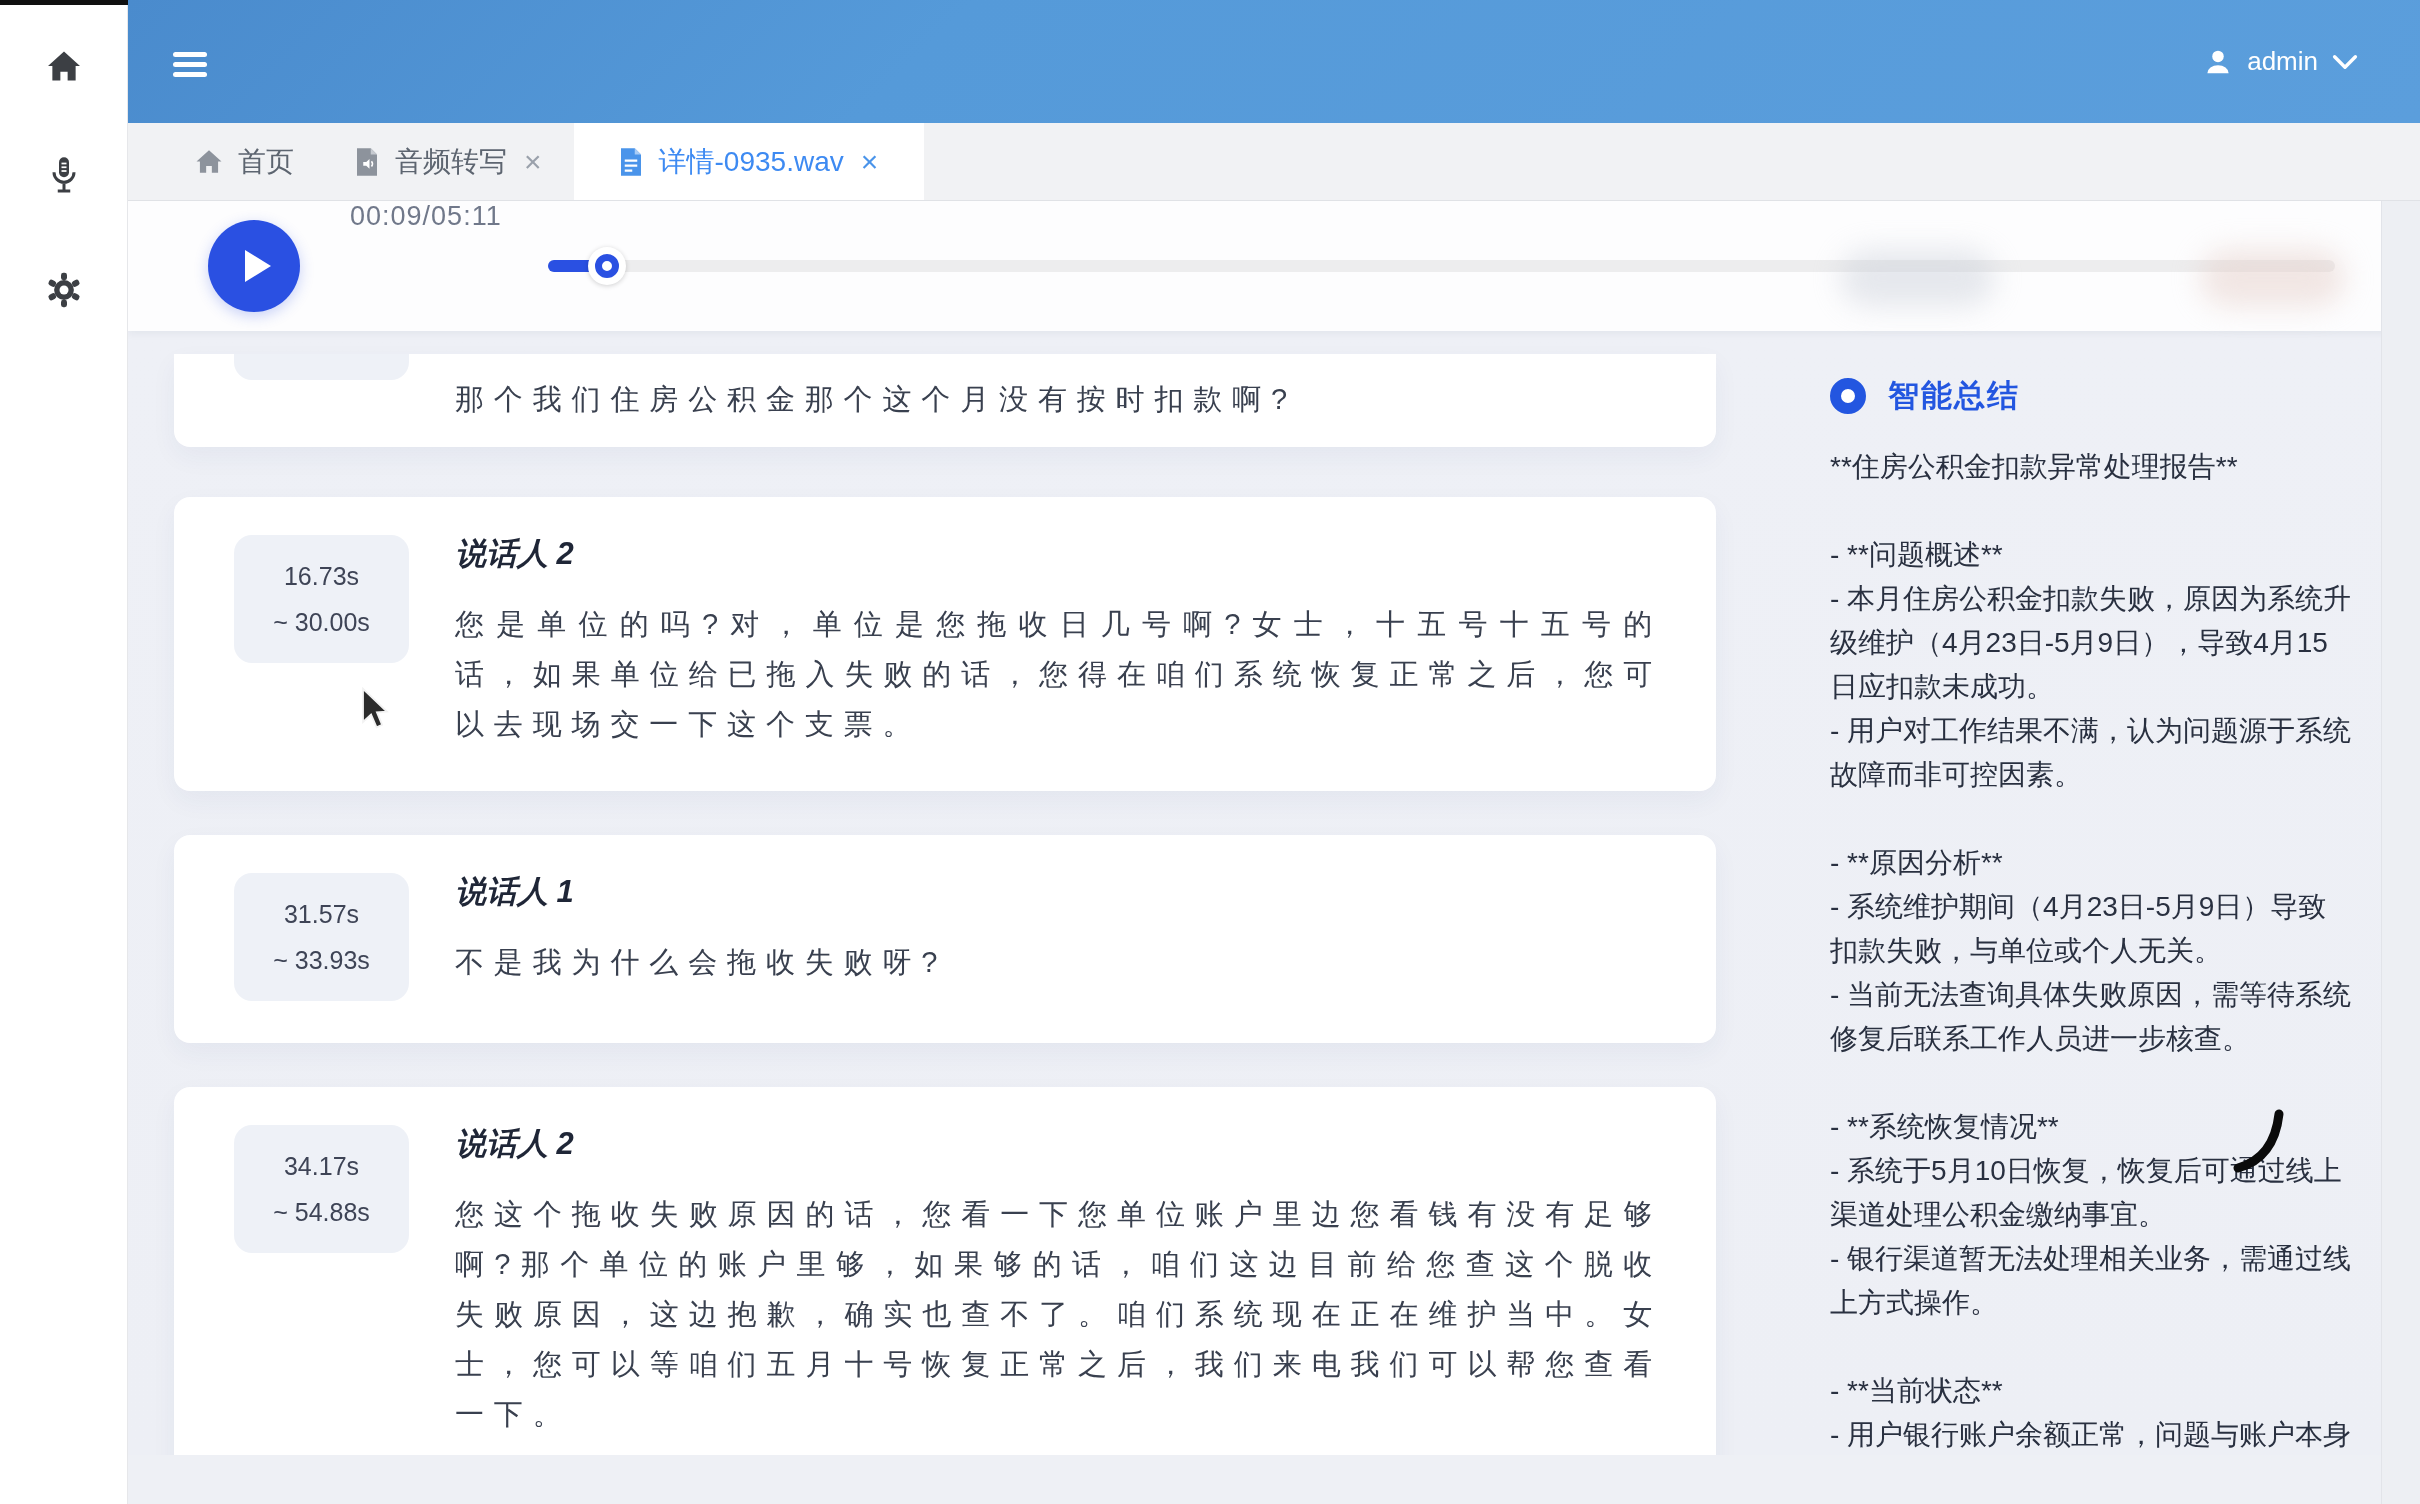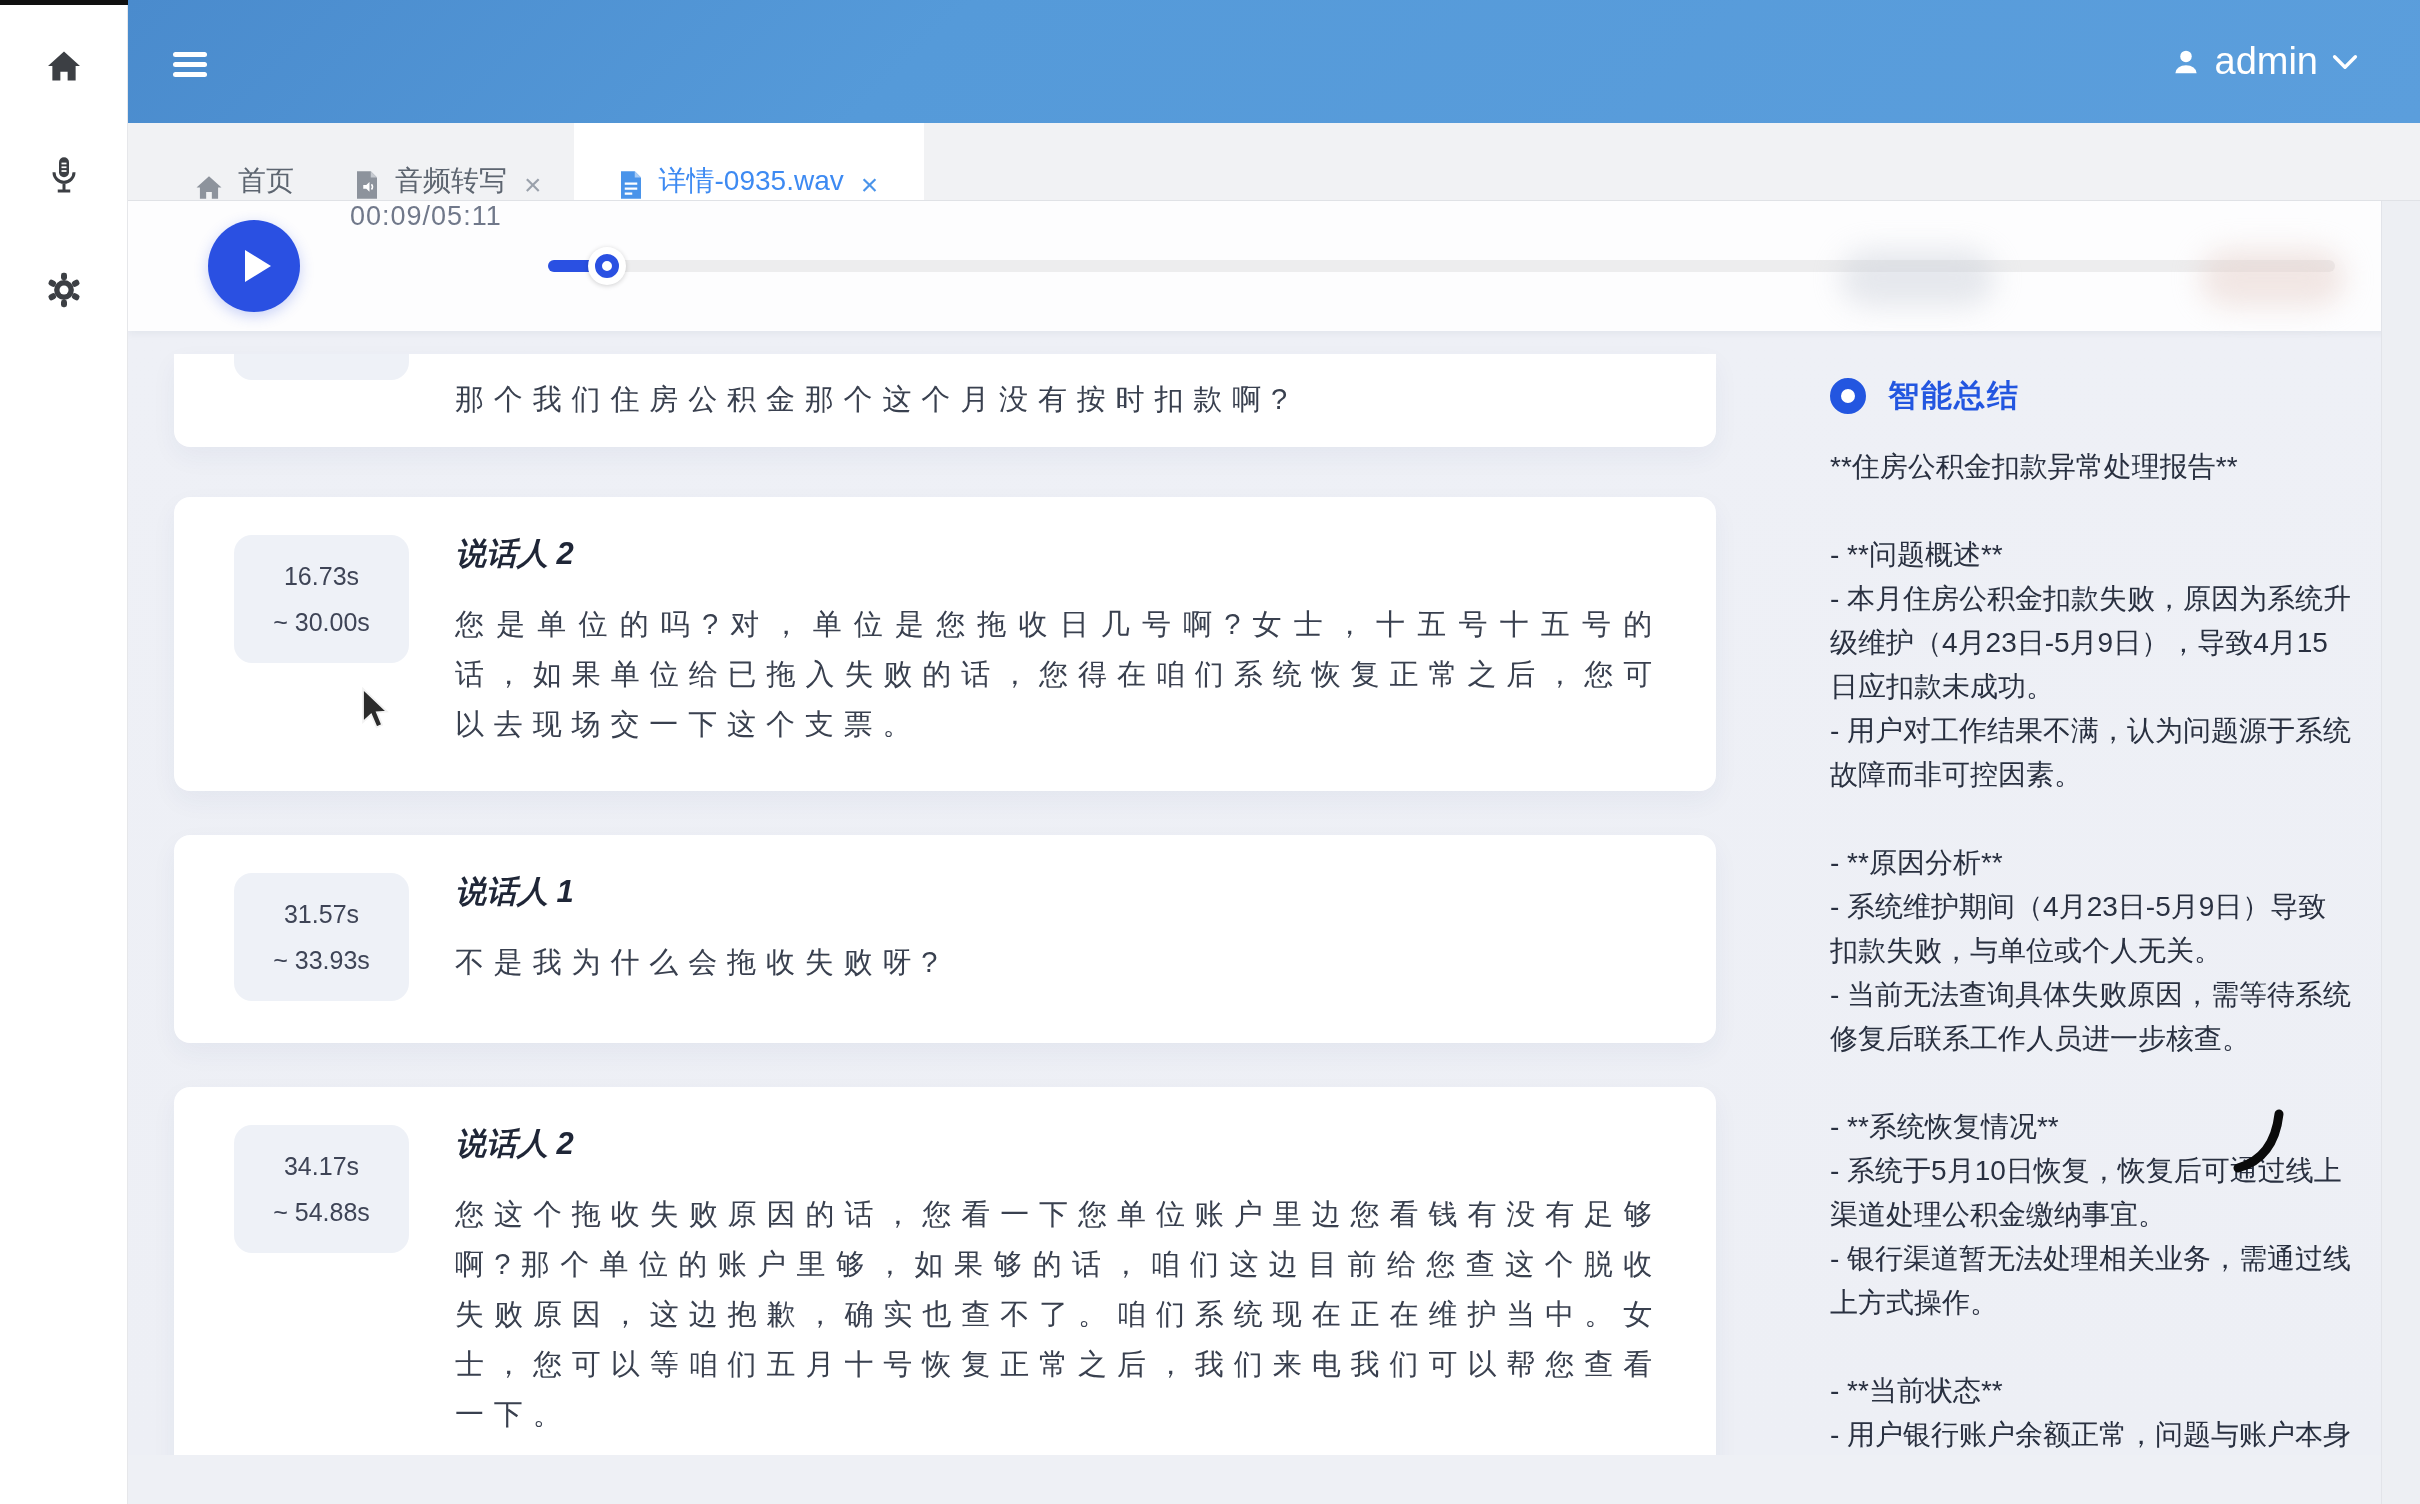--- a/index.html
+++ b/index.html
@@ -13,26 +13,26 @@
   .sidebar::before { content:""; position:absolute; left:0; top:0; width:128px; height:5px; background:#101010; }
   .rail-item { position:absolute; left:0; width:128px; height:48px; display:flex; align-items:center; justify-content:center; cursor:pointer; }
   .rail-item svg { display:block; }
 
   
   .header { position:absolute; left:128px; top:0; width:2292px; height:123px;
     background:linear-gradient(135deg,#4a8bcd 0%, #559ad9 35%, #5b9edc 100%); z-index:20; }
   .hamburger { position:absolute; left:45px; top:52px; width:34px; height:24px; cursor:pointer; }
   .hamburger span { display:block; height:5px; background:#fff; border-radius:3px; margin-bottom:5px; }
   .userbox { position:absolute; right:62px; top:0; height:123px; display:flex; align-items:center; gap:14px; cursor:pointer; }
-  .userbox .uname { color:#fff; font-size:38px; }
+  .userbox .uname { color:#fff; font-size:26px; }
 
   
   .tabbar { position:absolute; left:128px; top:123px; width:2292px; height:78px;
     background:#f1f2f4; border-bottom:1px solid #e0e2e6; display:flex; align-items:stretch; padding-left:37px; z-index:19; }
-  .tab { display:flex; align-items:flex-end; gap:15px; padding:0 30px; font-size:28px; color:#5d6570; cursor:pointer; }
+  .tab { display:flex; align-items:center; gap:15px; padding:0 30px; font-size:28px; color:#5d6570; cursor:pointer; }
   .tab .close { font-size:30px; color:#9aa1ab; padding:0 2px; cursor:pointer; line-height:1; }
   .tab.active { background:#fff; color:#3d8af2; padding:0 44px; }
   .tab.active .close { color:#4a94ea; }
 
   
   .player { position:absolute; left:128px; top:201px; width:2292px; height:130px;
     background:#fdfdfe; box-shadow:0 3px 8px rgba(20,30,60,.05); z-index:10; }
   .play-btn { position:absolute; left:80px; top:19px; width:92px; height:92px; border-radius:50%;
     background:#2a50e2; display:flex; align-items:center; justify-content:center; cursor:pointer;
     box-shadow:0 4px 14px rgba(42,80,226,.25); }

